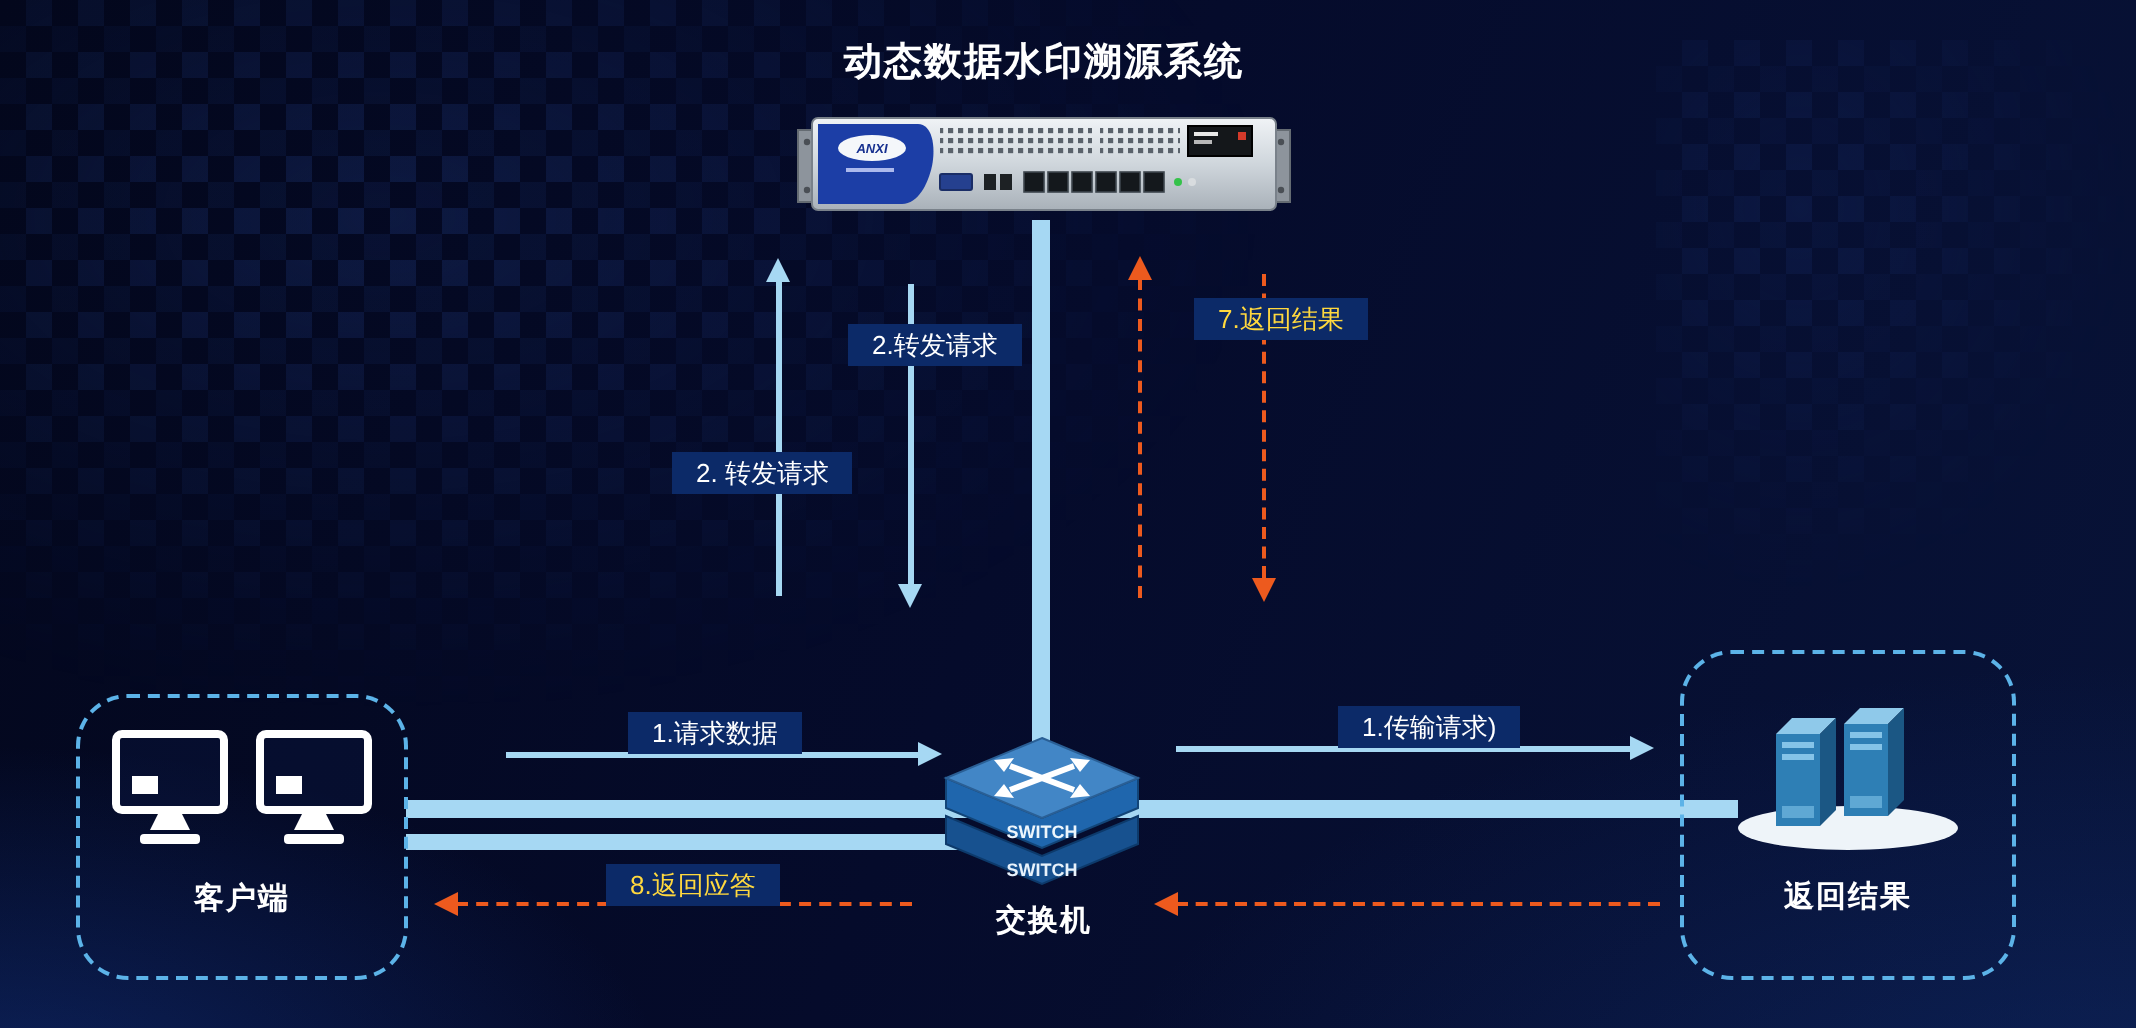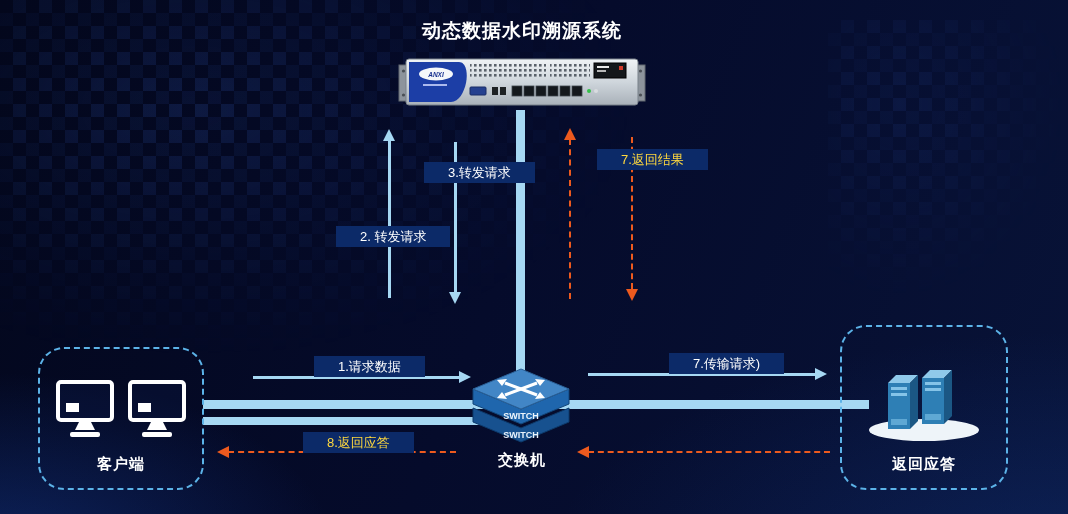--- a/index.html
+++ b/index.html
@@ -31,27 +31,27 @@
   .dash-h { position:absolute; height:0; border-top:2px dashed #ed5a1e; z-index:2; }
   .tri { position:absolute; width:0; height:0; z-index:2; }
   .up-blue    { border-left:6px solid transparent; border-right:6px solid transparent; border-bottom:12px solid #a6d8f3; }
   .down-blue  { border-left:6px solid transparent; border-right:6px solid transparent; border-top:12px solid #a6d8f3; }
   .right-blue { border-top:6px solid transparent; border-bottom:6px solid transparent; border-left:12px solid #a6d8f3; }
   .up-orange   { border-left:6px solid transparent; border-right:6px solid transparent; border-bottom:12px solid #ed5a1e; }
   .down-orange { border-left:6px solid transparent; border-right:6px solid transparent; border-top:12px solid #ed5a1e; }
   .left-orange { border-top:6px solid transparent; border-bottom:6px solid transparent; border-right:12px solid #ed5a1e; }
   .flow-label {
     position:absolute; background:#0c2a68; color:#fff; font-size:13px; line-height:17px;
-    padding:2px 24px; white-space:nowrap; z-index:5;
+    padding:2px 12px; white-space:nowrap; z-index:5;
   }
   .flow-label.yellow { color:#ffd83e; }
   .flow-label.center { text-align:center; }
   .zone {
     position:absolute; border:2px dashed #5cb3e8; border-radius:26px; z-index:3;
-    display:flex; flex-direction:column; align-items:center; justify-content:flex-end;
+    display:flex; flex-direction:column; align-items:center; justify-content:center;
     gap:12px; padding-bottom:14px; box-sizing:border-box;
   }
   .node-label { color:#fff; font-size:15px; font-weight:700; letter-spacing:1px; white-space:nowrap; }
   .abs { position:absolute; }
   .switch-label { position:absolute; text-align:center; z-index:5; }
 </style>
 </head>
 <body>
 
 <div class="canvas">
@@ -121,25 +121,25 @@
   <div class="thin-h" style="left:253px;top:376px;width:206px"></div>
   <div class="tri right-blue" style="left:459px;top:371px"></div>
   <div class="thin-h" style="left:588px;top:373px;width:227px"></div>
   <div class="tri right-blue" style="left:815px;top:368px"></div>
 
   <div class="dash-h" style="left:228px;top:451px;width:228px"></div>
   <div class="tri left-orange" style="left:217px;top:446px"></div>
   <div class="dash-h" style="left:588px;top:451px;width:242px"></div>
   <div class="tri left-orange" style="left:577px;top:446px"></div>
 
-  <div class="flow-label" style="left:424px;top:162px">3.转发请求</div>
+  <div class="flow-label" style="left:424px;top:162px">2.转发请求</div>
   <div class="flow-label" style="left:336px;top:226px">2. 转发请求</div>
   <div class="flow-label yellow" style="left:597px;top:149px">7.返回结果</div>
   <div class="flow-label" style="left:314px;top:356px">1.请求数据</div>
-  <div class="flow-label" style="left:669px;top:353px">7.传输请求)</div>
+  <div class="flow-label" style="left:669px;top:353px">1.传输请求)</div>
   <div class="flow-label yellow" style="left:303px;top:432px">8.返回应答</div>
 
   <div class="zone" style="left:38px;top:347px;width:166px;height:143px">
     <svg width="132" height="64" viewBox="0 0 132 64">
       <g>
         <rect x="3" y="3" width="54" height="38" rx="3" fill="rgba(10,22,64,0.4)" stroke="#fff" stroke-width="4"></rect>
         <rect x="11" y="24" width="13" height="9" fill="#fff"></rect>
         <path d="M24,43 h12 l4,8 h-20 z" fill="#fff"></path>
         <rect x="15" y="53" width="30" height="5" rx="2" fill="#fff"></rect>
       </g>
@@ -183,16 +183,16 @@
       </g>
       <g transform="translate(34,-5)">
         <polygon points="26,24 34,16 56,16 48,24" fill="#8fc9ea"></polygon>
         <polygon points="48,24 56,16 56,62 48,70" fill="#1b5784"></polygon>
         <rect x="26" y="24" width="22" height="46" fill="#2e7fb5"></rect>
         <rect x="29" y="28" width="16" height="3" fill="#85c4e8"></rect>
         <rect x="29" y="34" width="16" height="3" fill="#85c4e8"></rect>
         <rect x="29" y="60" width="16" height="6" fill="#5fa8d4"></rect>
       </g>
     </svg>
-    <div class="node-label">返回应答</div>
+    <div class="node-label">返回结果</div>
   </div>
 
 </div>
 
 </body></html>

